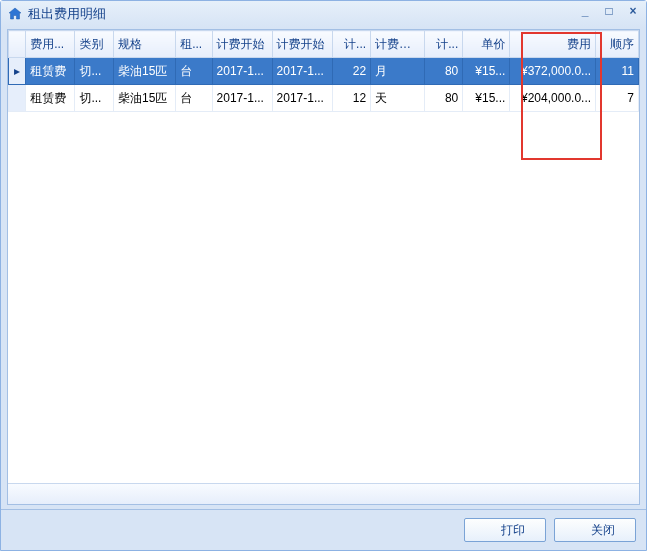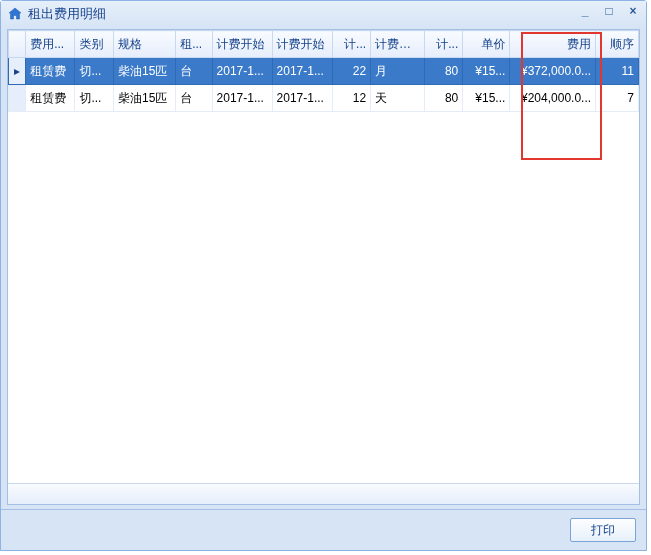--- a/index.html
+++ b/index.html
@@ -150,20 +150,21 @@
     height: 22px;
     border: 1px solid #7aa3d6;
     background: linear-gradient(#fdfefe, #e7f0fb);
     color: #15428b;
     font-size: 12px;
     display: inline-flex;
     align-items: center;
     justify-content: center;
     border-radius: 2px;
     cursor: pointer;
+    padding-left: 16px;
   }
 </style>
 </head>
 <body>
 
 <div class="window">
 
   <div class="titlebar">
     <span class="home-icon">
       <svg width="16" height="16" viewBox="0 0 16 16">
@@ -250,15 +251,16 @@
 
       <div class="spacer"></div>
       <div class="status-strip"></div>
 
       <div class="highlight-box" style="left:513px; top:2px; width:81px; height:128px;"></div>
     </div>
   </div>
 
   <div class="footer">
     <div class="btn">打印</div>
+    <div class="btn">关闭</div>
   </div>
 
 </div>
 
 </body></html>

